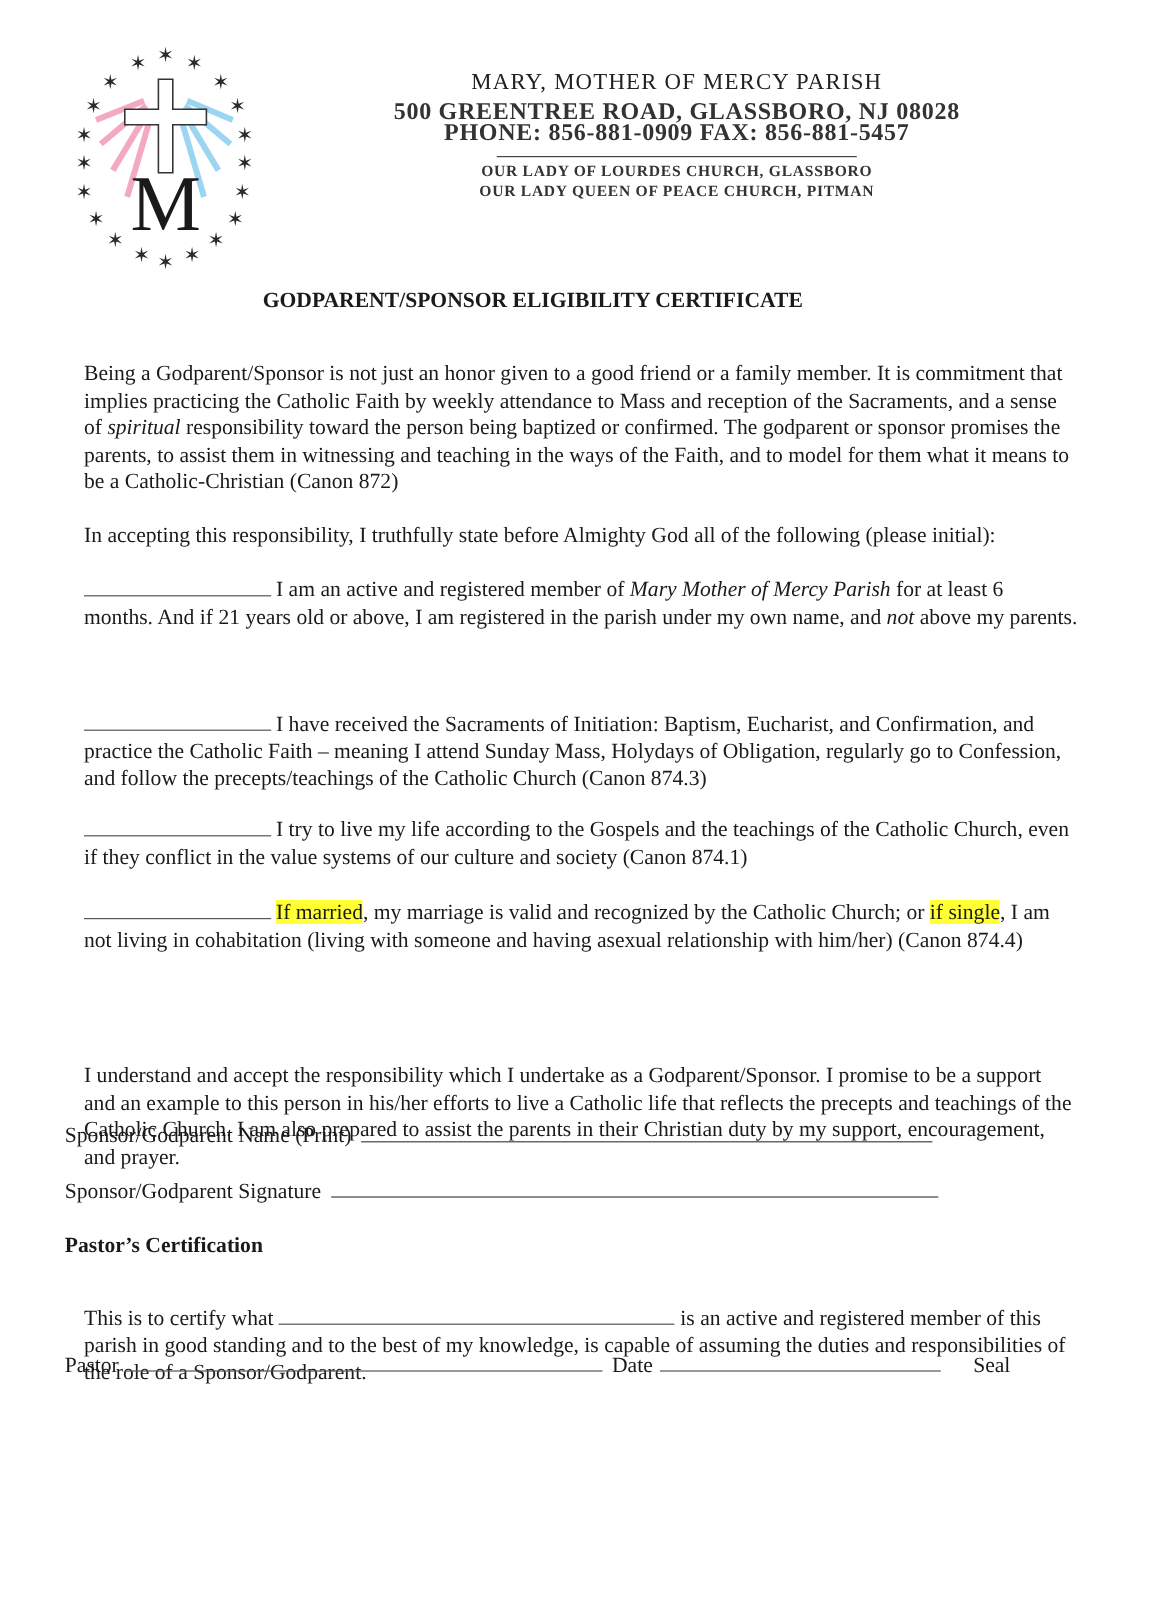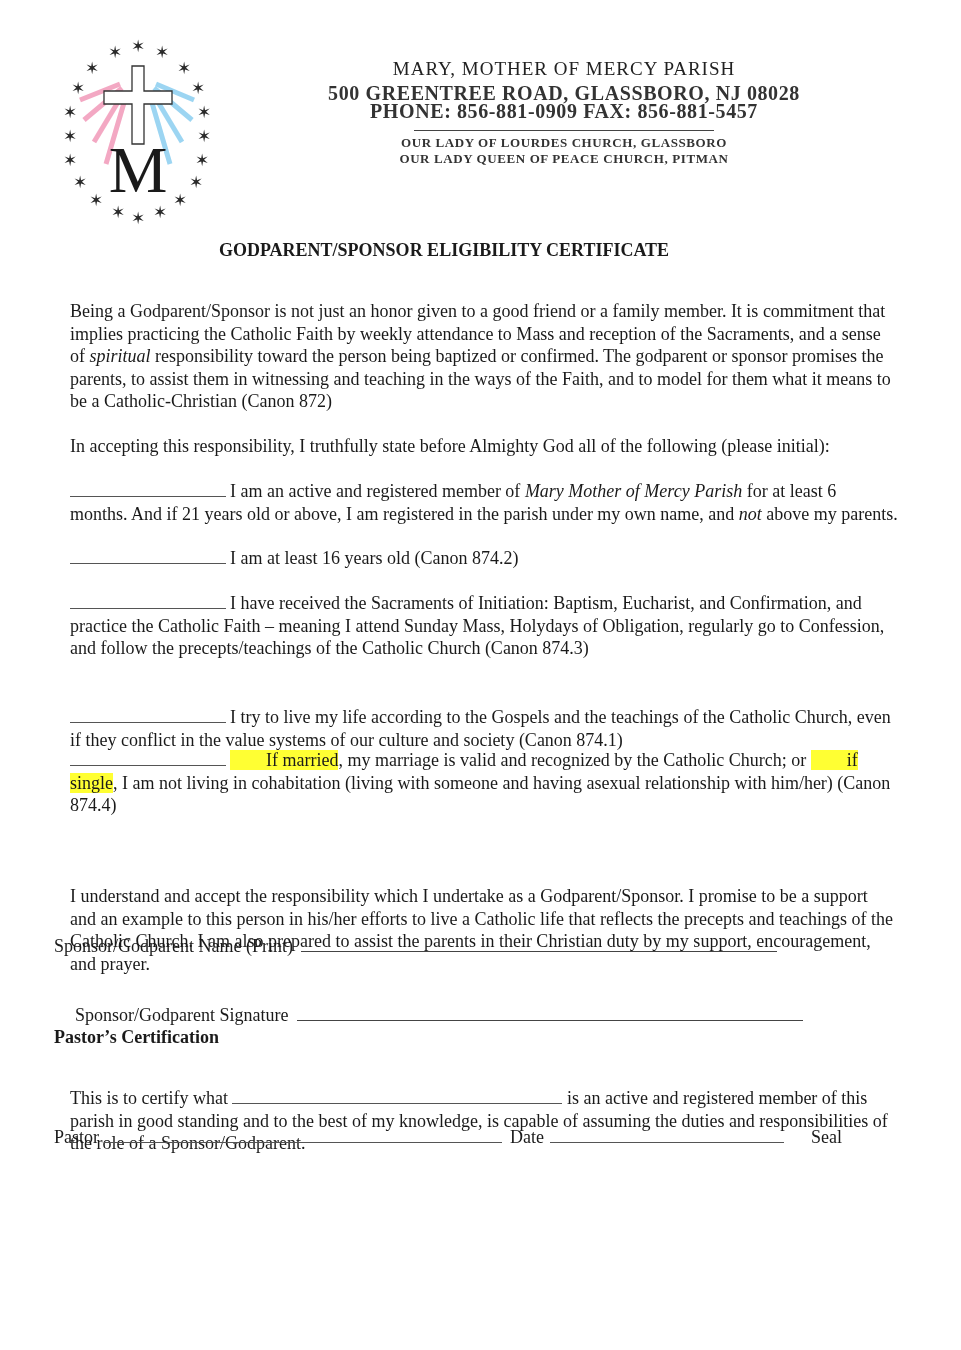--- a/index.html
+++ b/index.html
@@ -18,21 +18,21 @@
   .church { font-size: 13px; font-weight: bold; letter-spacing: 0.6px; line-height: 16px; color: #333; }
 
   
   .doc-title { position: absolute; left: 0; width: 888px; top: 240px; text-align: center;
                font-size: 18px; font-weight: bold; }
 
   .block { position: absolute; left: 54px; width: 860px; font-size: 18px; line-height: 22.5px; }
   .block p { margin: 16px; }
   .blank { display: inline-block; border-bottom: 1px solid #555; vertical-align: baseline; height: 1px; }
   .initial-blank { width: 156px; margin-right: 4px; }
-  .hl { background: #ffff33; padding-left: 36px; }
+  .hl { background: #ffff33; }
   .field-line { display: inline-block; border-bottom: 1.5px solid #444; height: 1px; }
   .bold { font-weight: bold; }
   i { font-style: italic; }
 </style>
 </head>
 <body>
 
 <div class="page">
 
   <svg class="logo" viewBox="0 0 160 192">
@@ -88,46 +88,43 @@
   </div>
 
   <div class="block" style="top:419px;">
     <p>In accepting this responsibility, I truthfully state before Almighty God all of the following (please initial):</p>
   </div>
 
   <div class="block" style="top:464px;">
     <p><span class="blank initial-blank"></span><span>I am an active and registered member of </span><i>Mary Mother of Mercy Parish</i><span> for at least 6 months. And if 21 years old or above, I am registered in the parish under my own name, and </span><i>not</i><span> above my parents.</span></p>
   </div>
 
-  <div class="block" style="top:531px;">
-    <p><span class="blank initial-blank"></span><span>I am at least 16 years old (Canon 874.2)</span></p>
-  </div>
 
   <div class="block" style="top:576px;">
     <p><span class="blank initial-blank"></span><span>I have received the Sacraments of Initiation: Baptism, Eucharist, and Confirmation, and practice the Catholic Faith – meaning I attend Sunday Mass, Holydays of Obligation, regularly go to Confession, and follow the precepts/teachings of the Catholic Church (Canon 874.3)</span></p>
   </div>
 
-  <div class="block" style="top:690px;">
+  <div class="block" style="top:664px;">
     <p><span class="blank initial-blank"></span><span>I try to live my life according to the Gospels and the teachings of the Catholic Church, even if they conflict in the value systems of our culture and society (Canon 874.1)</span></p>
   </div>
 
   <div class="block" style="top:733px;">
     <p><span class="blank initial-blank"></span><span class="hl" style="background: rgb(255, 255, 51);">If married</span><span>, my marriage is valid and recognized by the Catholic Church; or </span><span class="hl" style="background: rgb(255, 255, 51);">if single</span><span>, I am not living in cohabitation (living with someone and having asexual relationship with him/her) (Canon 874.4)</span></p>
   </div>
 
   <div class="block" style="top:869px;">
     <p>I understand and accept the responsibility which I undertake as a Godparent/Sponsor. I promise to be a support and an example to this person in his/her efforts to live a Catholic life that reflects the precepts and teachings of the Catholic Church. I am also prepared to assist the parents in their Christian duty by my support, encouragement, and prayer.</p>
   </div>
 
   <div class="block" style="top:935px;">
     <span>Sponsor/Godparent Name (Print)</span>
     <span class="field-line" style="width:476px;margin-left:4px;"></span>
   </div>
 
-  <div class="block" style="top:1004px;margin-left:21px;">
+  <div class="block" style="top:981px;">
     <span>Sponsor/Godparent Signature</span>
     <span class="field-line" style="width:506px;margin-left:4px;"></span>
   </div>
 
   <div class="block bold" style="top:1026px;">Pastor’s Certification</div>
 
   <div class="block" style="top:1071px;">
     <p><span>This is to certify what</span> <span class="blank" style="width:330px;"></span><span> is an active and registered member of this parish in good standing and to the best of my knowledge, is capable of assuming the duties and responsibilities of the role of a Sponsor/Godparent.</span></p>
   </div>
 

